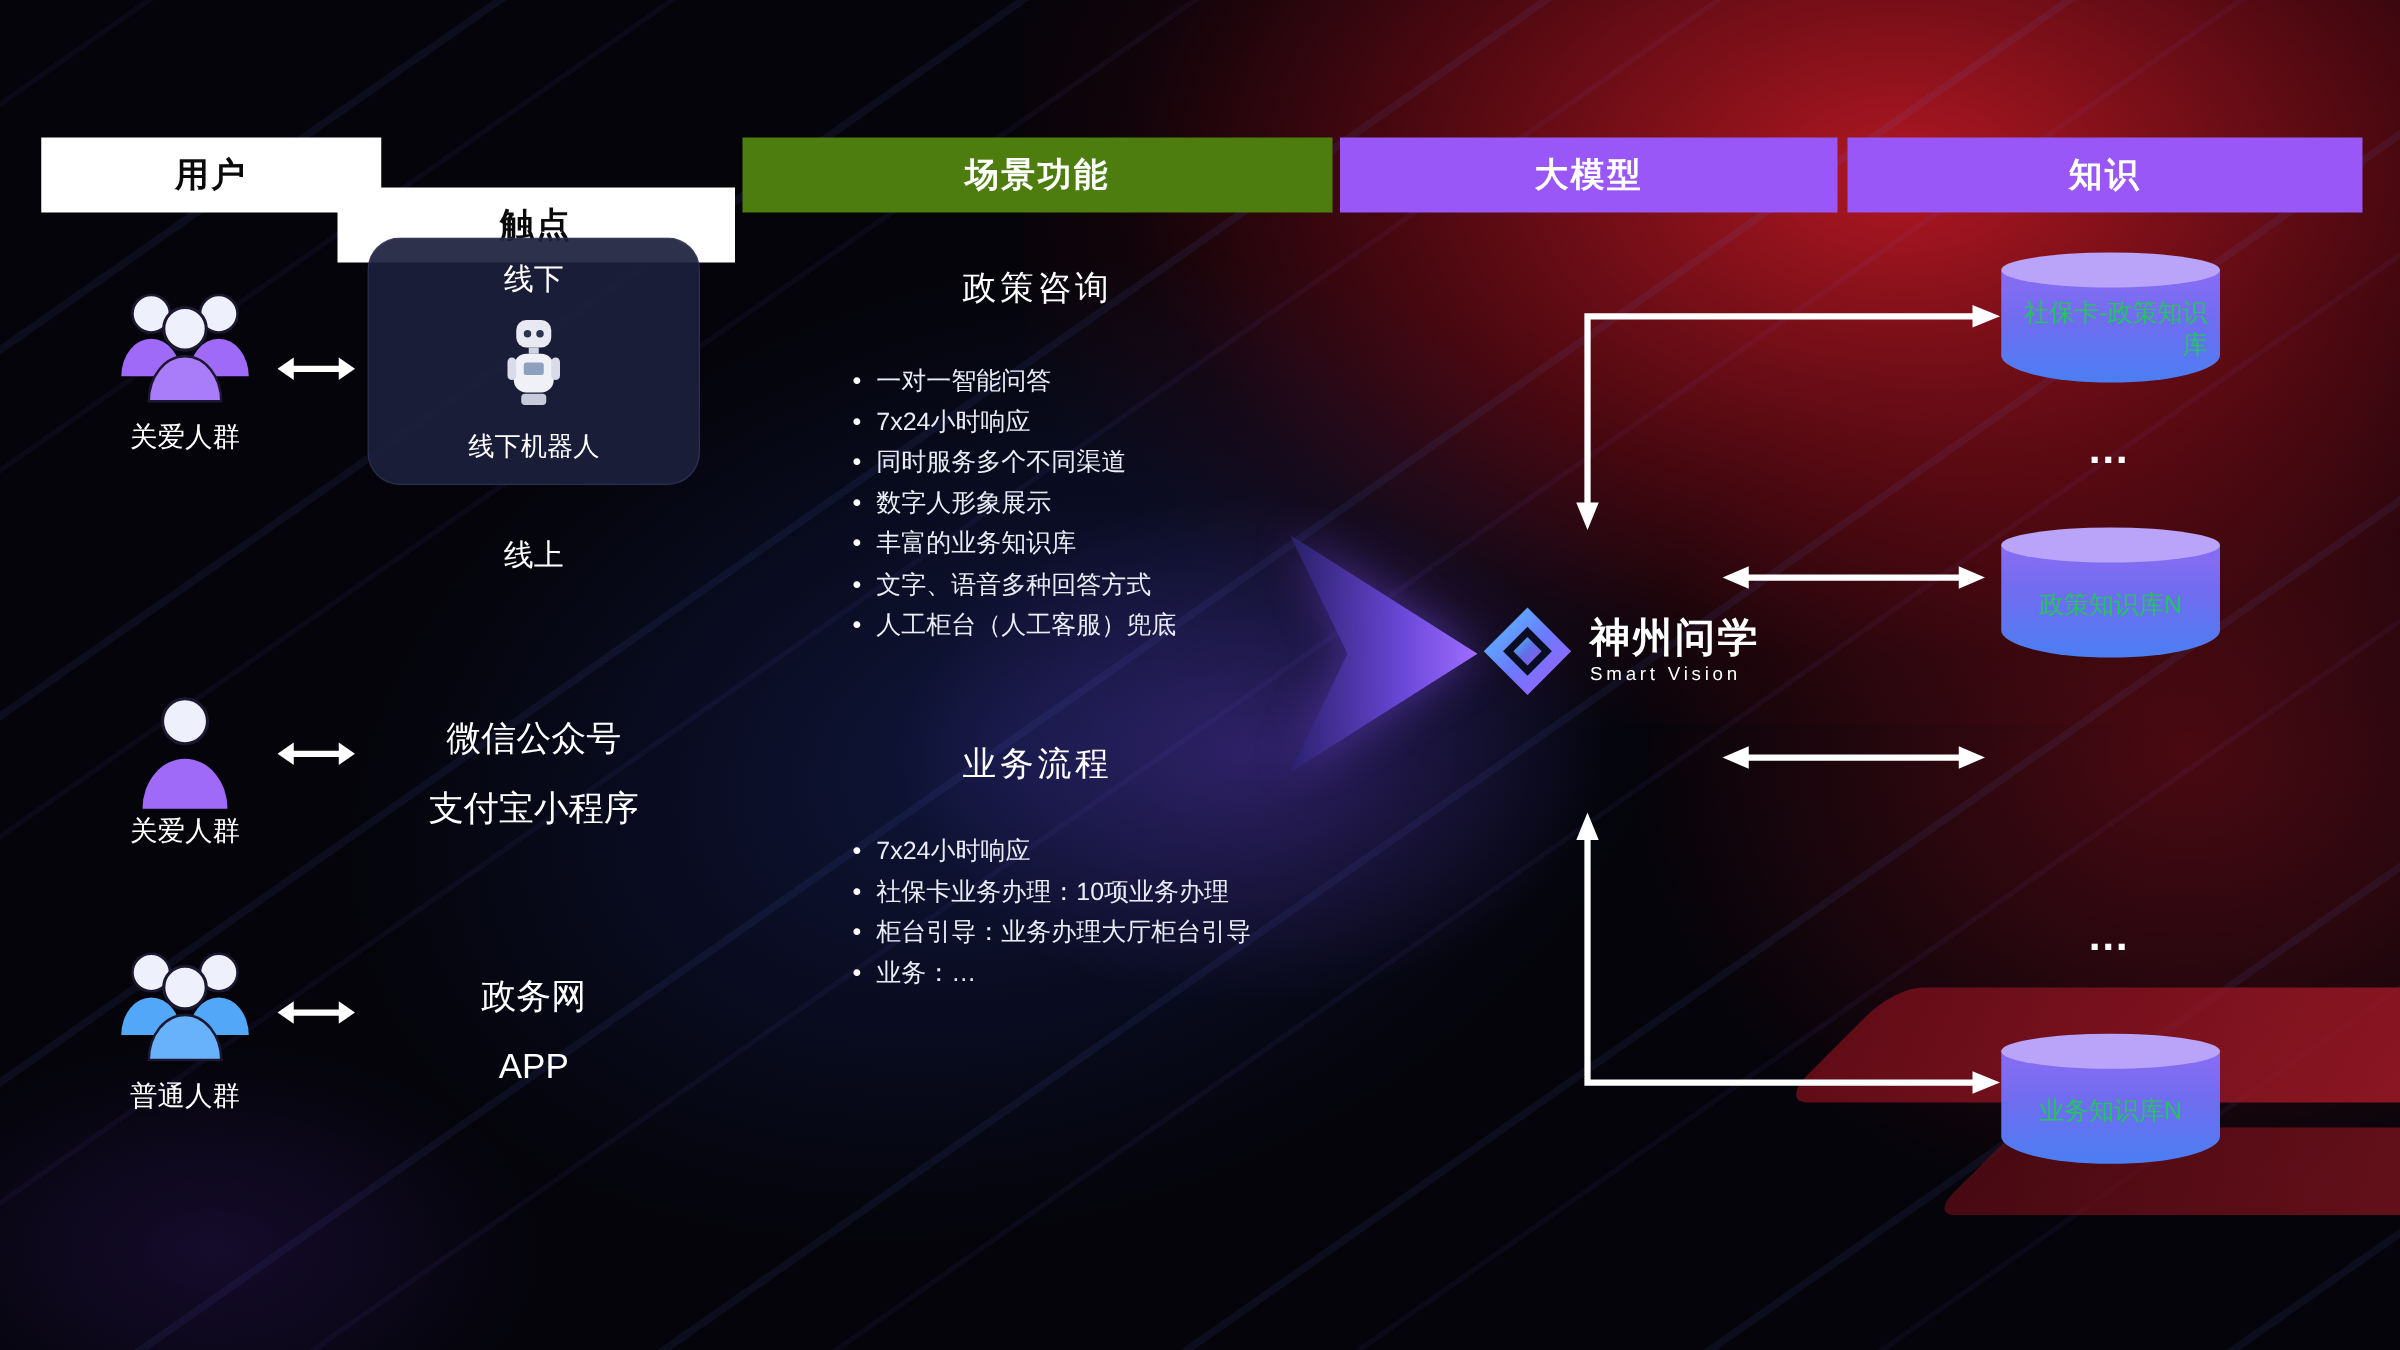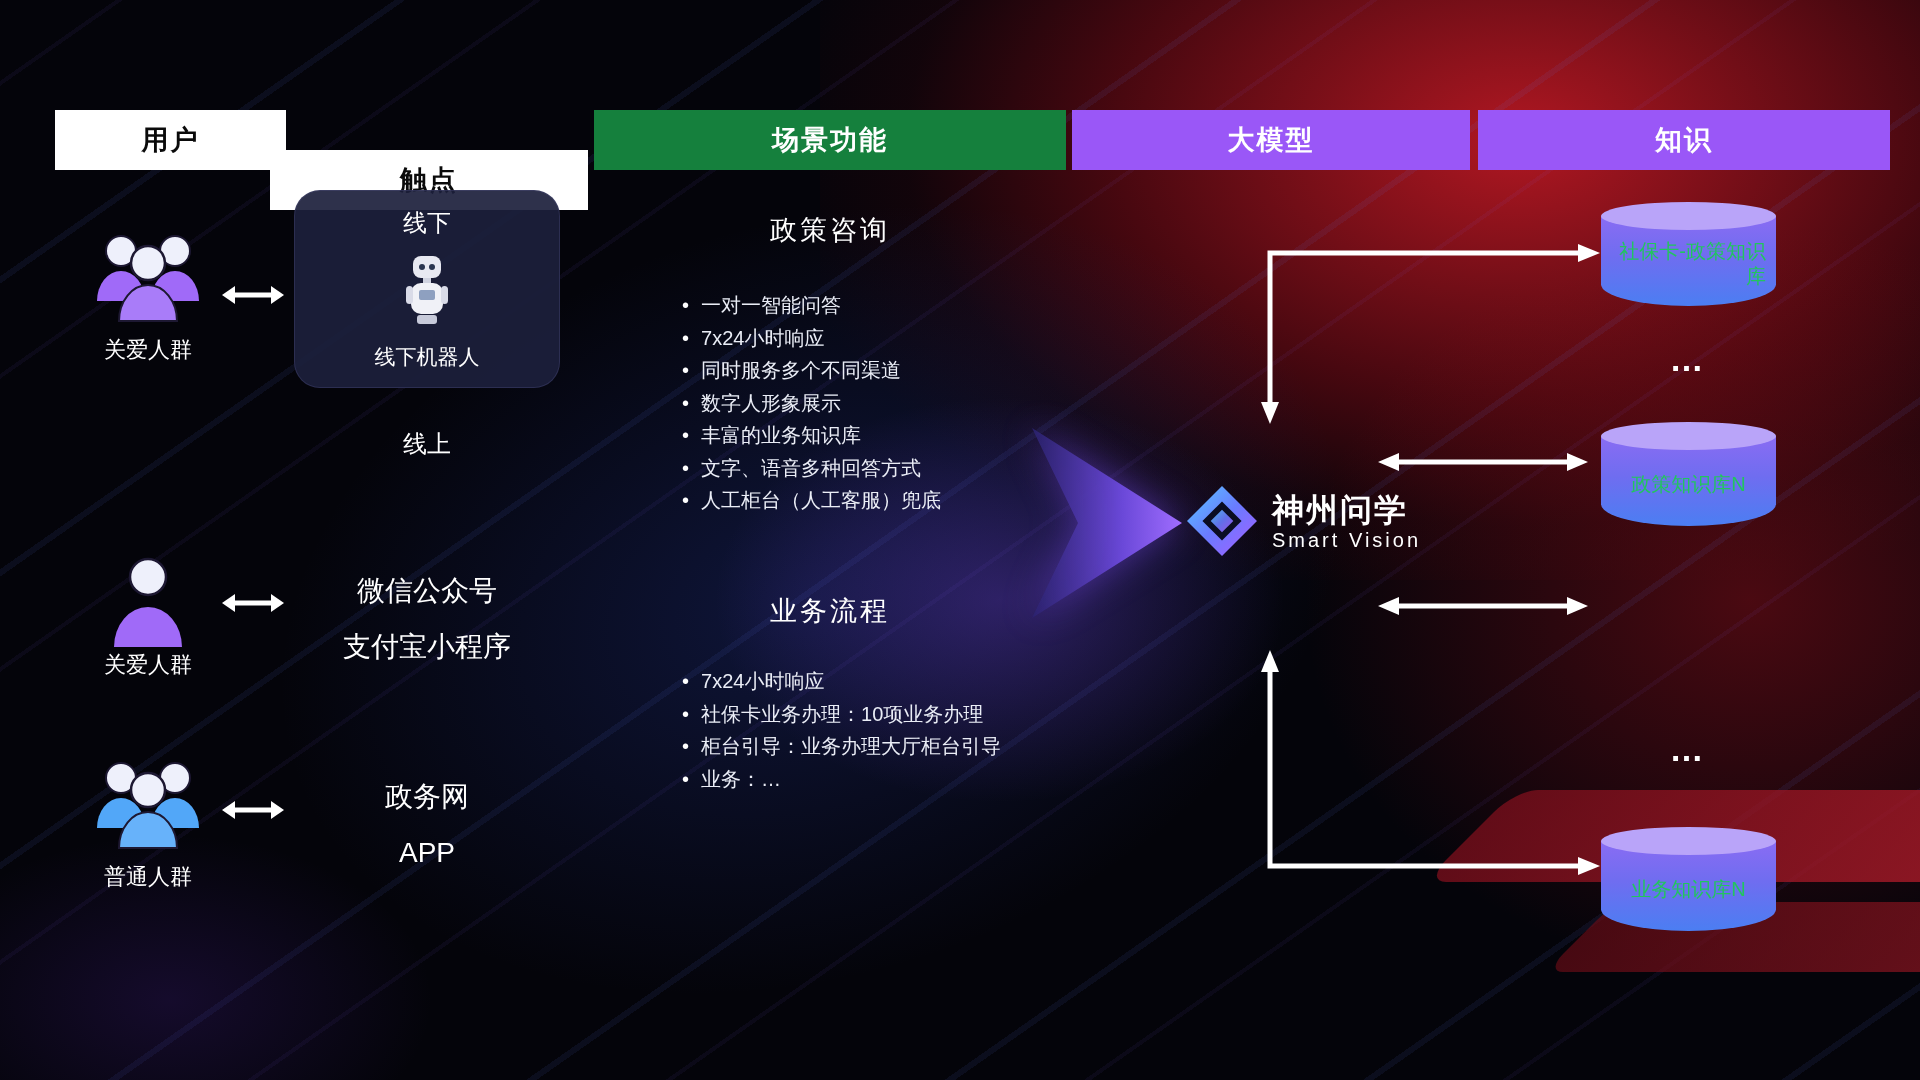--- a/index.html
+++ b/index.html
@@ -31,21 +31,21 @@
     border-radius:22px; opacity:.75; }
   .red-swoosh2 { position:absolute; left:1580px; top:902px; width:520px; height:70px;
     background:linear-gradient(90deg,#6b0c16,#a81a27); transform:skewX(-45deg);
     border-radius:18px; opacity:.65; }
 
   
   .col-header { position:absolute; top:110px; height:60px;
     display:flex; align-items:center; justify-content:center;
     font-size:27px; font-weight:bold; letter-spacing:2px; }
   .tab-white  { background:#ffffff; color:#0a0a0a; }
-  .tab-blue   { background:#15803d; color:#ffffff; }
+  .tab-blue   { background:#4d7c0f; color:#ffffff; }
   .tab-purple { background:#9a57f7; color:#ffffff; }
 
   
   .user-block { position:absolute; text-align:center; }
   .user-label { position:absolute; width:200px; text-align:center; font-size:22px; color:#fff; }
   .harrow { position:absolute; }
 
   
   .offline-card { position:absolute; left:294px; top:190px; width:266px; height:198px;
     background:rgba(28,31,60,.92); border:1px solid rgba(100,100,160,.25);
@@ -64,21 +64,21 @@
   .bullet-row { line-height:32.5px; white-space:nowrap; }
   .bullet-row::before { content:"•"; color:#fff; margin-right:12px; }
 
   
   .flow-arrow { position:absolute; left:1032px; top:428px;
     filter:drop-shadow(0 0 18px rgba(130,80,255,.45)); }
 
   
   .brand { position:absolute; left:1186px; top:485px; display:flex; align-items:center; gap:14px; }
   .brand-name { font-size:32px; font-weight:bold; color:#fff; letter-spacing:2px; line-height:34px; }
-  .brand-sub  { font-size:20px; color:#fff; letter-spacing:3px; line-height:20px; margin-top:3px; }
+  .brand-sub  { font-size:15px; color:#fff; letter-spacing:3px; line-height:20px; margin-top:3px; }
 
   
   .db { position:absolute; left:1601px; width:175px; height:104px; }
   .db .cyl-body { position:absolute; left:0; right:0; top:14px; bottom:0;
     background:linear-gradient(180deg,#8a6cf3 0%, #6f6df0 45%, #4b7ef2 100%);
     border-radius:0 0 88px 88px / 0 0 22px 22px; }
   .db .cyl-top { position:absolute; left:0; right:0; top:0; height:28px;
     background:#b9a4f9; border-radius:50%; }
   .db .db-label { position:absolute; left:10px; right:10px; top:26px; bottom:6px;
     display:flex; align-items:center; justify-content:center; text-align:right;
@@ -95,21 +95,21 @@
 
   <div class="glow glow-red-top"></div>
   <div class="glow glow-red-right"></div>
   <div class="glow glow-blue"></div>
   <div class="beams"></div>
   <div class="glow glow-purple"></div>
   <div class="glow glow-bl"></div>
   <div class="red-swoosh1"></div>
   <div class="red-swoosh2"></div>
 
-  <div class="col-header tab-white" style="left:33px;   width:231px;margin-left:22px;">用户</div>
+  <div class="col-header tab-white" style="left:33px;   width:272px;">用户</div>
   <div class="col-header tab-white" style="left:270px;  width:318px;margin-top:40px;">触点</div>
   <div class="col-header tab-blue" style="left:594px;  width:472px;">场景功能</div>
   <div class="col-header tab-purple" style="left:1072px; width:398px;">大模型</div>
   <div class="col-header tab-purple" style="left:1478px; width:412px;">知识</div>
 
   <div class="user-block" style="left:83px; top:225px;">
     <svg width="130" height="100" viewBox="0 0 130 100">
       <circle cx="38" cy="26" r="15" fill="#eef0fb" stroke="#1d1832" stroke-width="2"></circle>
       <path d="M14 76 A24 30 0 0 1 62 76 Z" fill="#a06af8"></path>
       <circle cx="92" cy="26" r="15" fill="#eef0fb" stroke="#1d1832" stroke-width="2"></circle>

